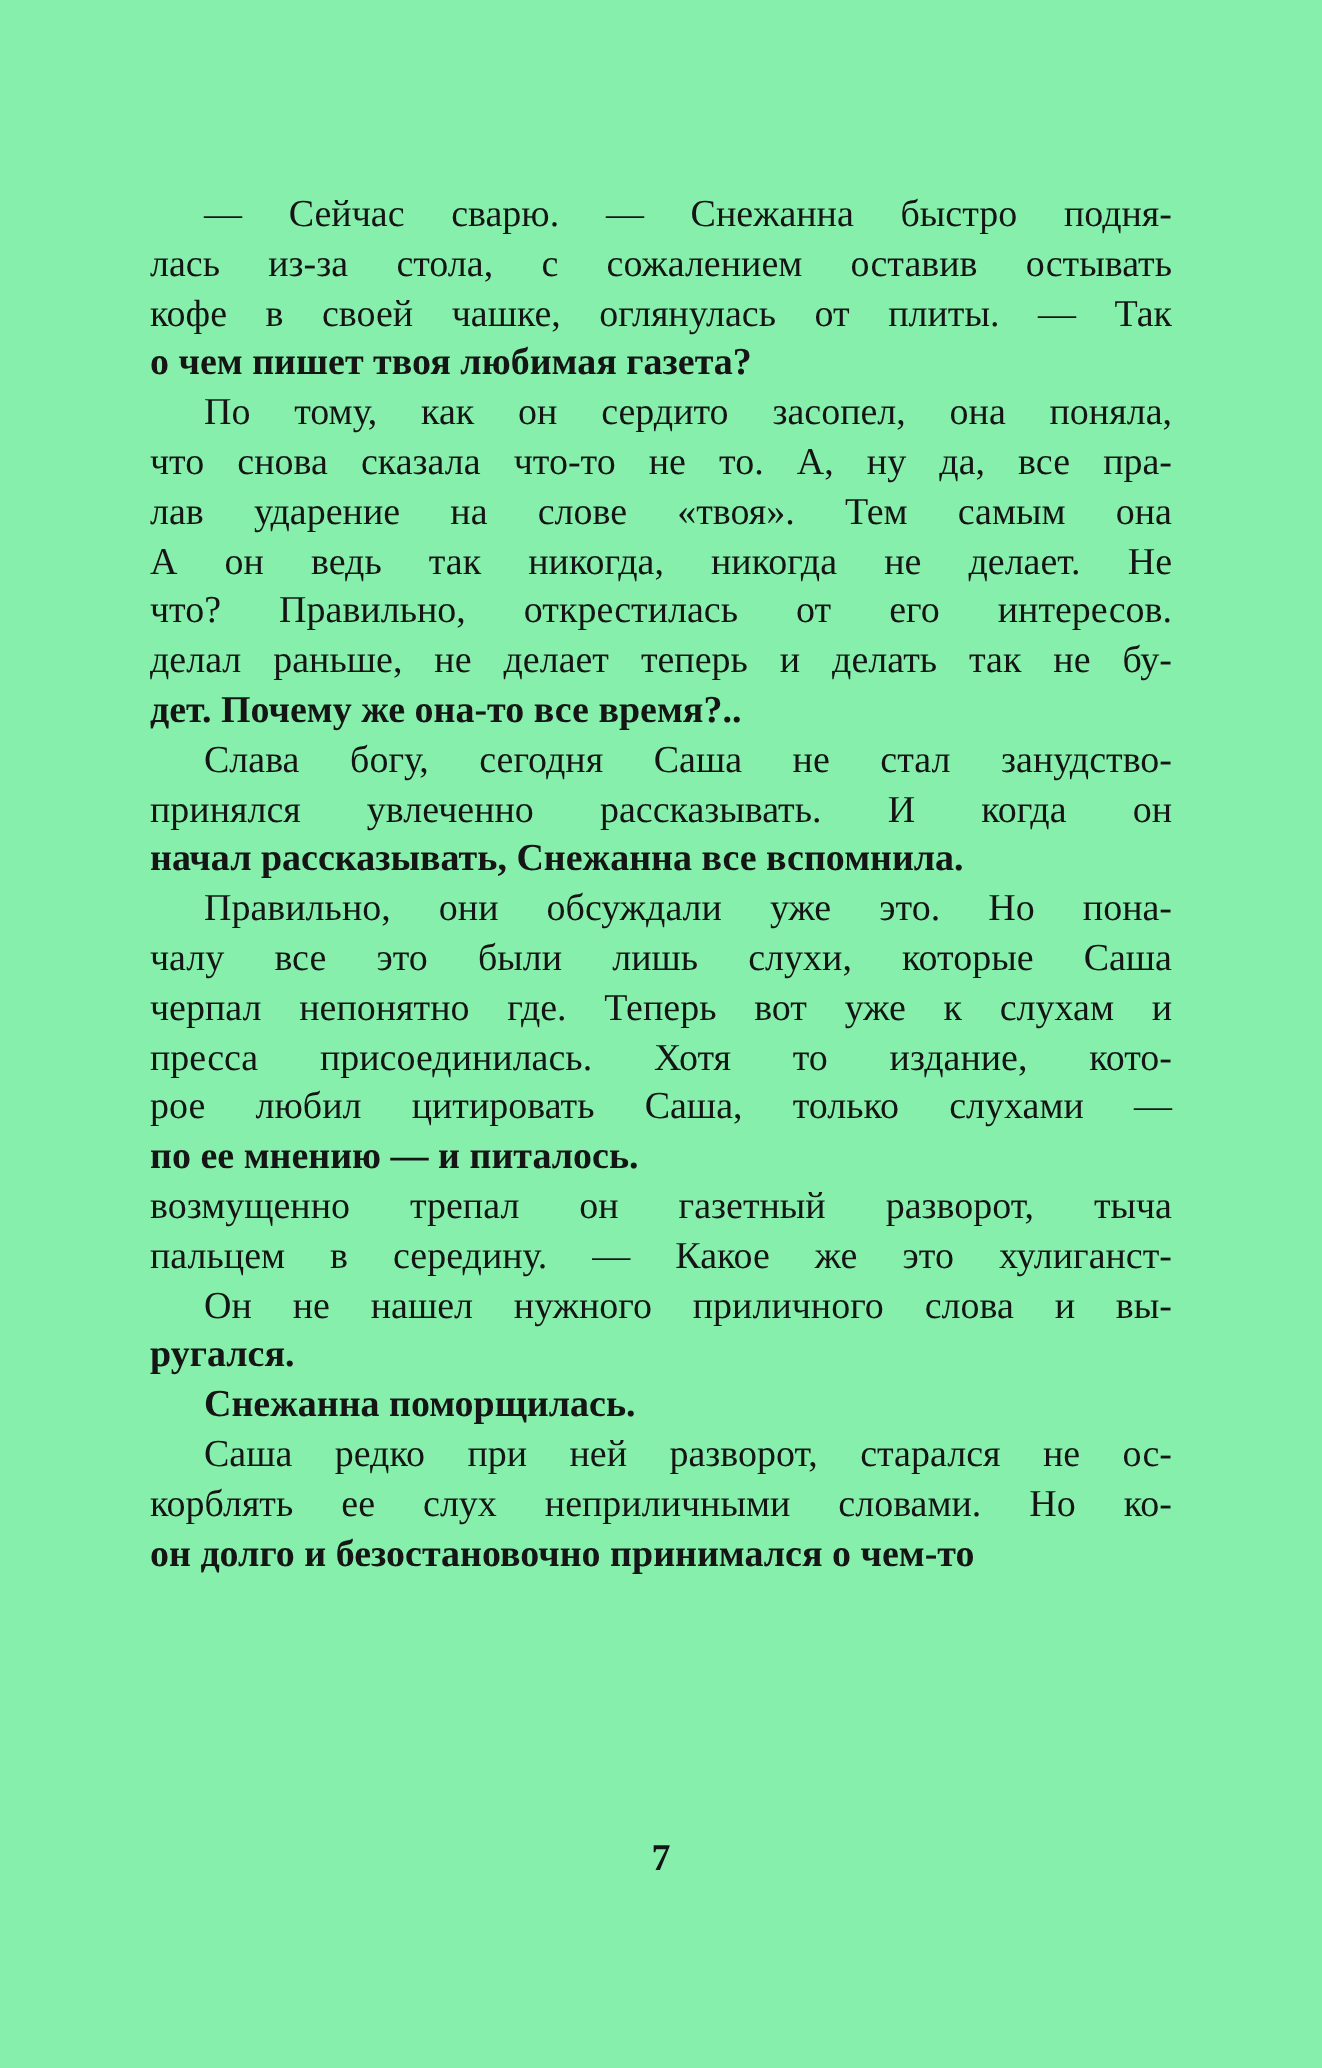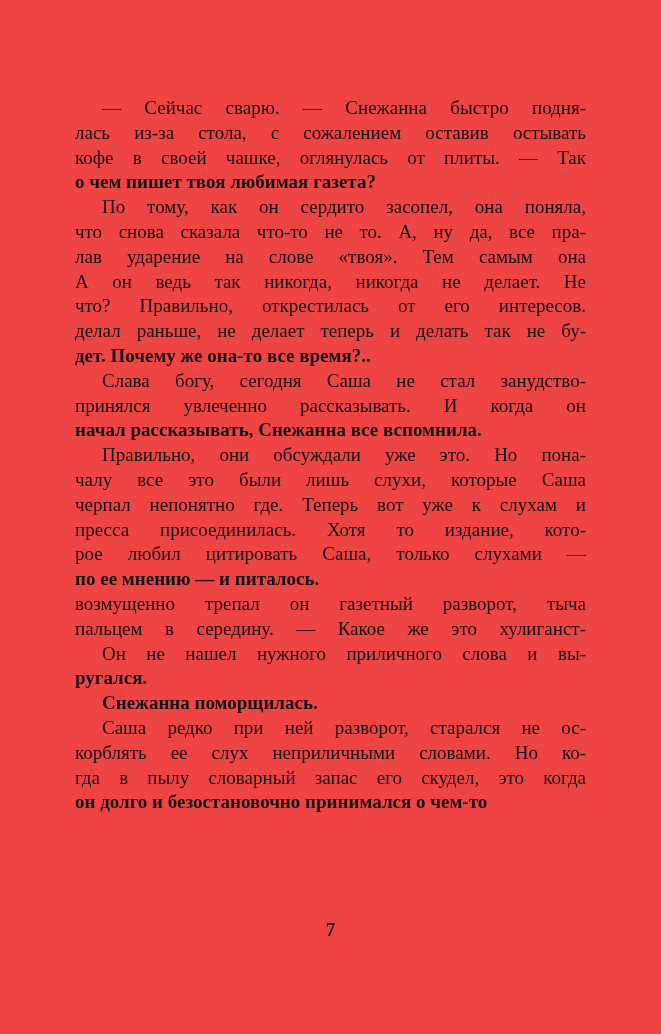--- a/index.html
+++ b/index.html
@@ -4,21 +4,21 @@
 <style>
   html, body {
     margin: 0;
     padding: 0;
     background: #ffffff;
   }
   .book-page {
     position: relative;
     width: 661px;
     height: 1034px;
-    background: #ef4444;
+    background: #86efac;
     font-family: "Liberation Serif", serif;
     color: #151515;
     overflow: hidden;
   }
   .text-block {
     position: absolute;
     left: 75px;
     top: 96px;
     width: 511px;
     font-size: 19px;
@@ -90,18 +90,17 @@
     <div class="para">
         <div class="line first">Он не нашел нужного приличного слова и вы-</div>
         <div class="line last">ругался.</div>
       </div>
     <div class="para">
         <div class="line first last">Снежанна поморщилась.</div>
       </div>
     <div class="para">
         <div class="line first">Саша редко при ней разворот, старался не ос-</div>
         <div class="line">корблять ее слух неприличными словами. Но ко-</div>
-        <div class="line">гда в пылу словарный запас его скудел, это когда</div>
         <div class="line last">он долго и безостановочно принимался о чем-то</div>
       </div>
   </div>
   <div class="page-number">7</div>
 </div>
 
 </body></html>

